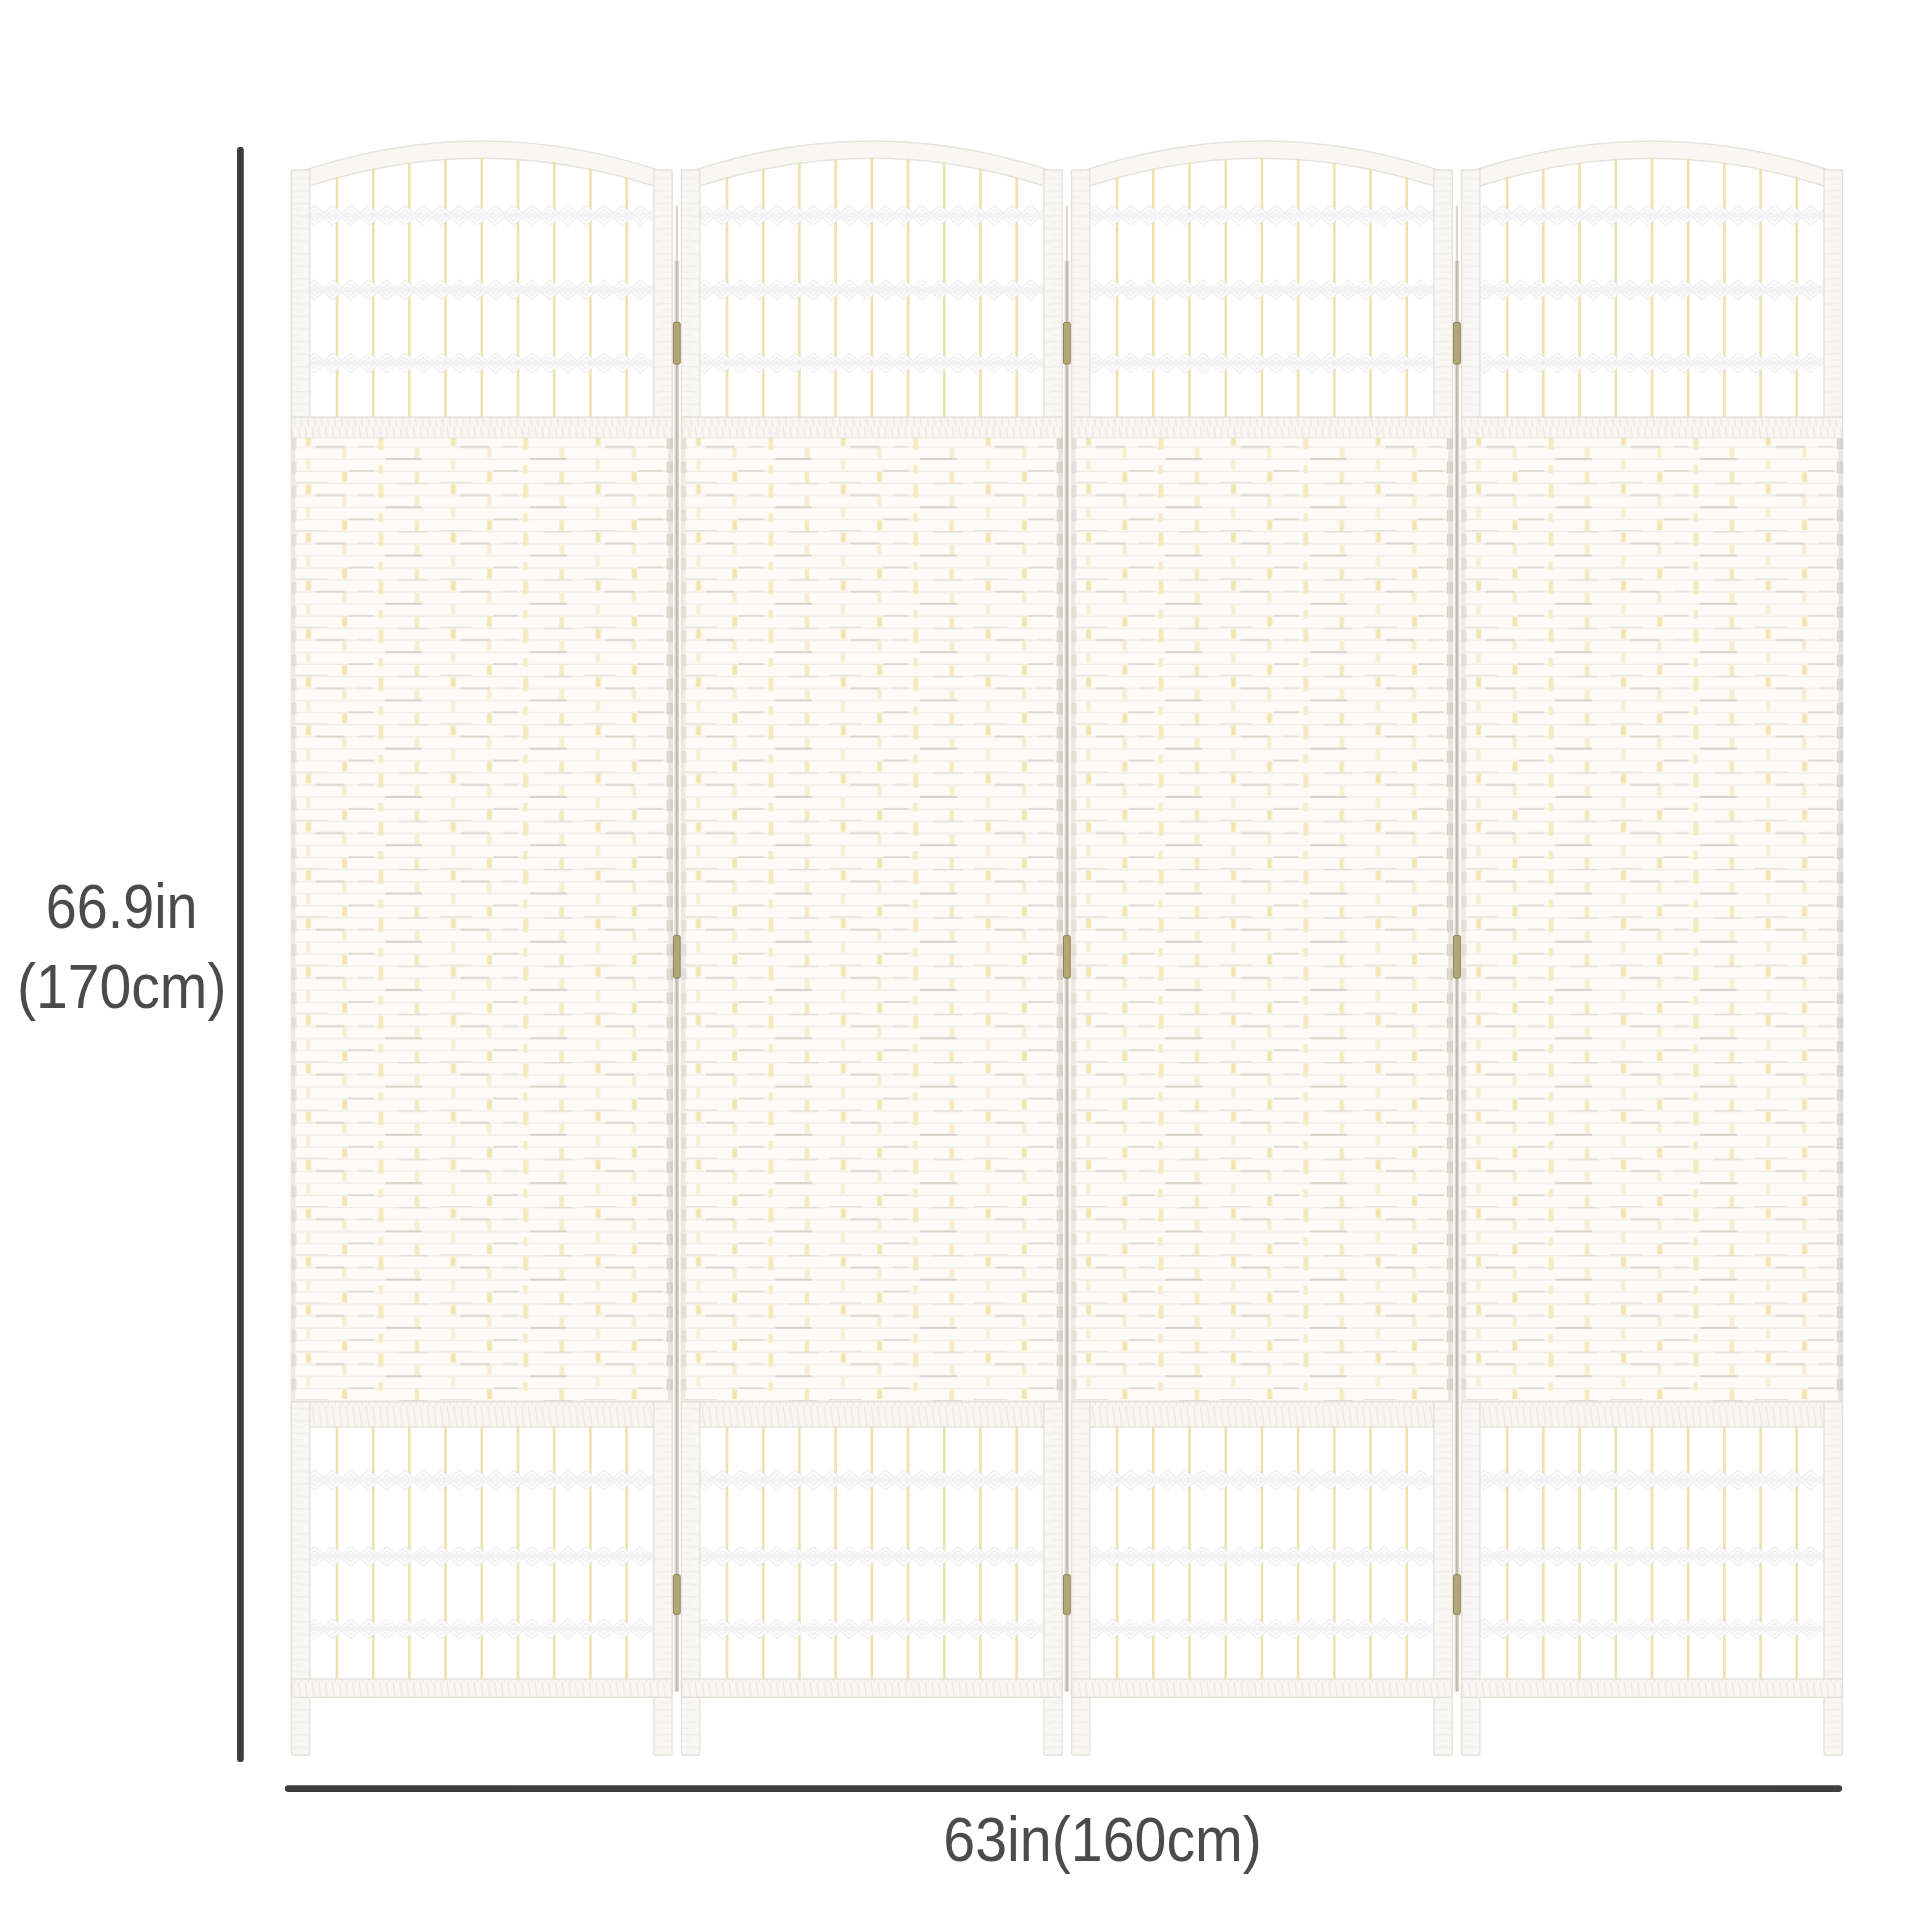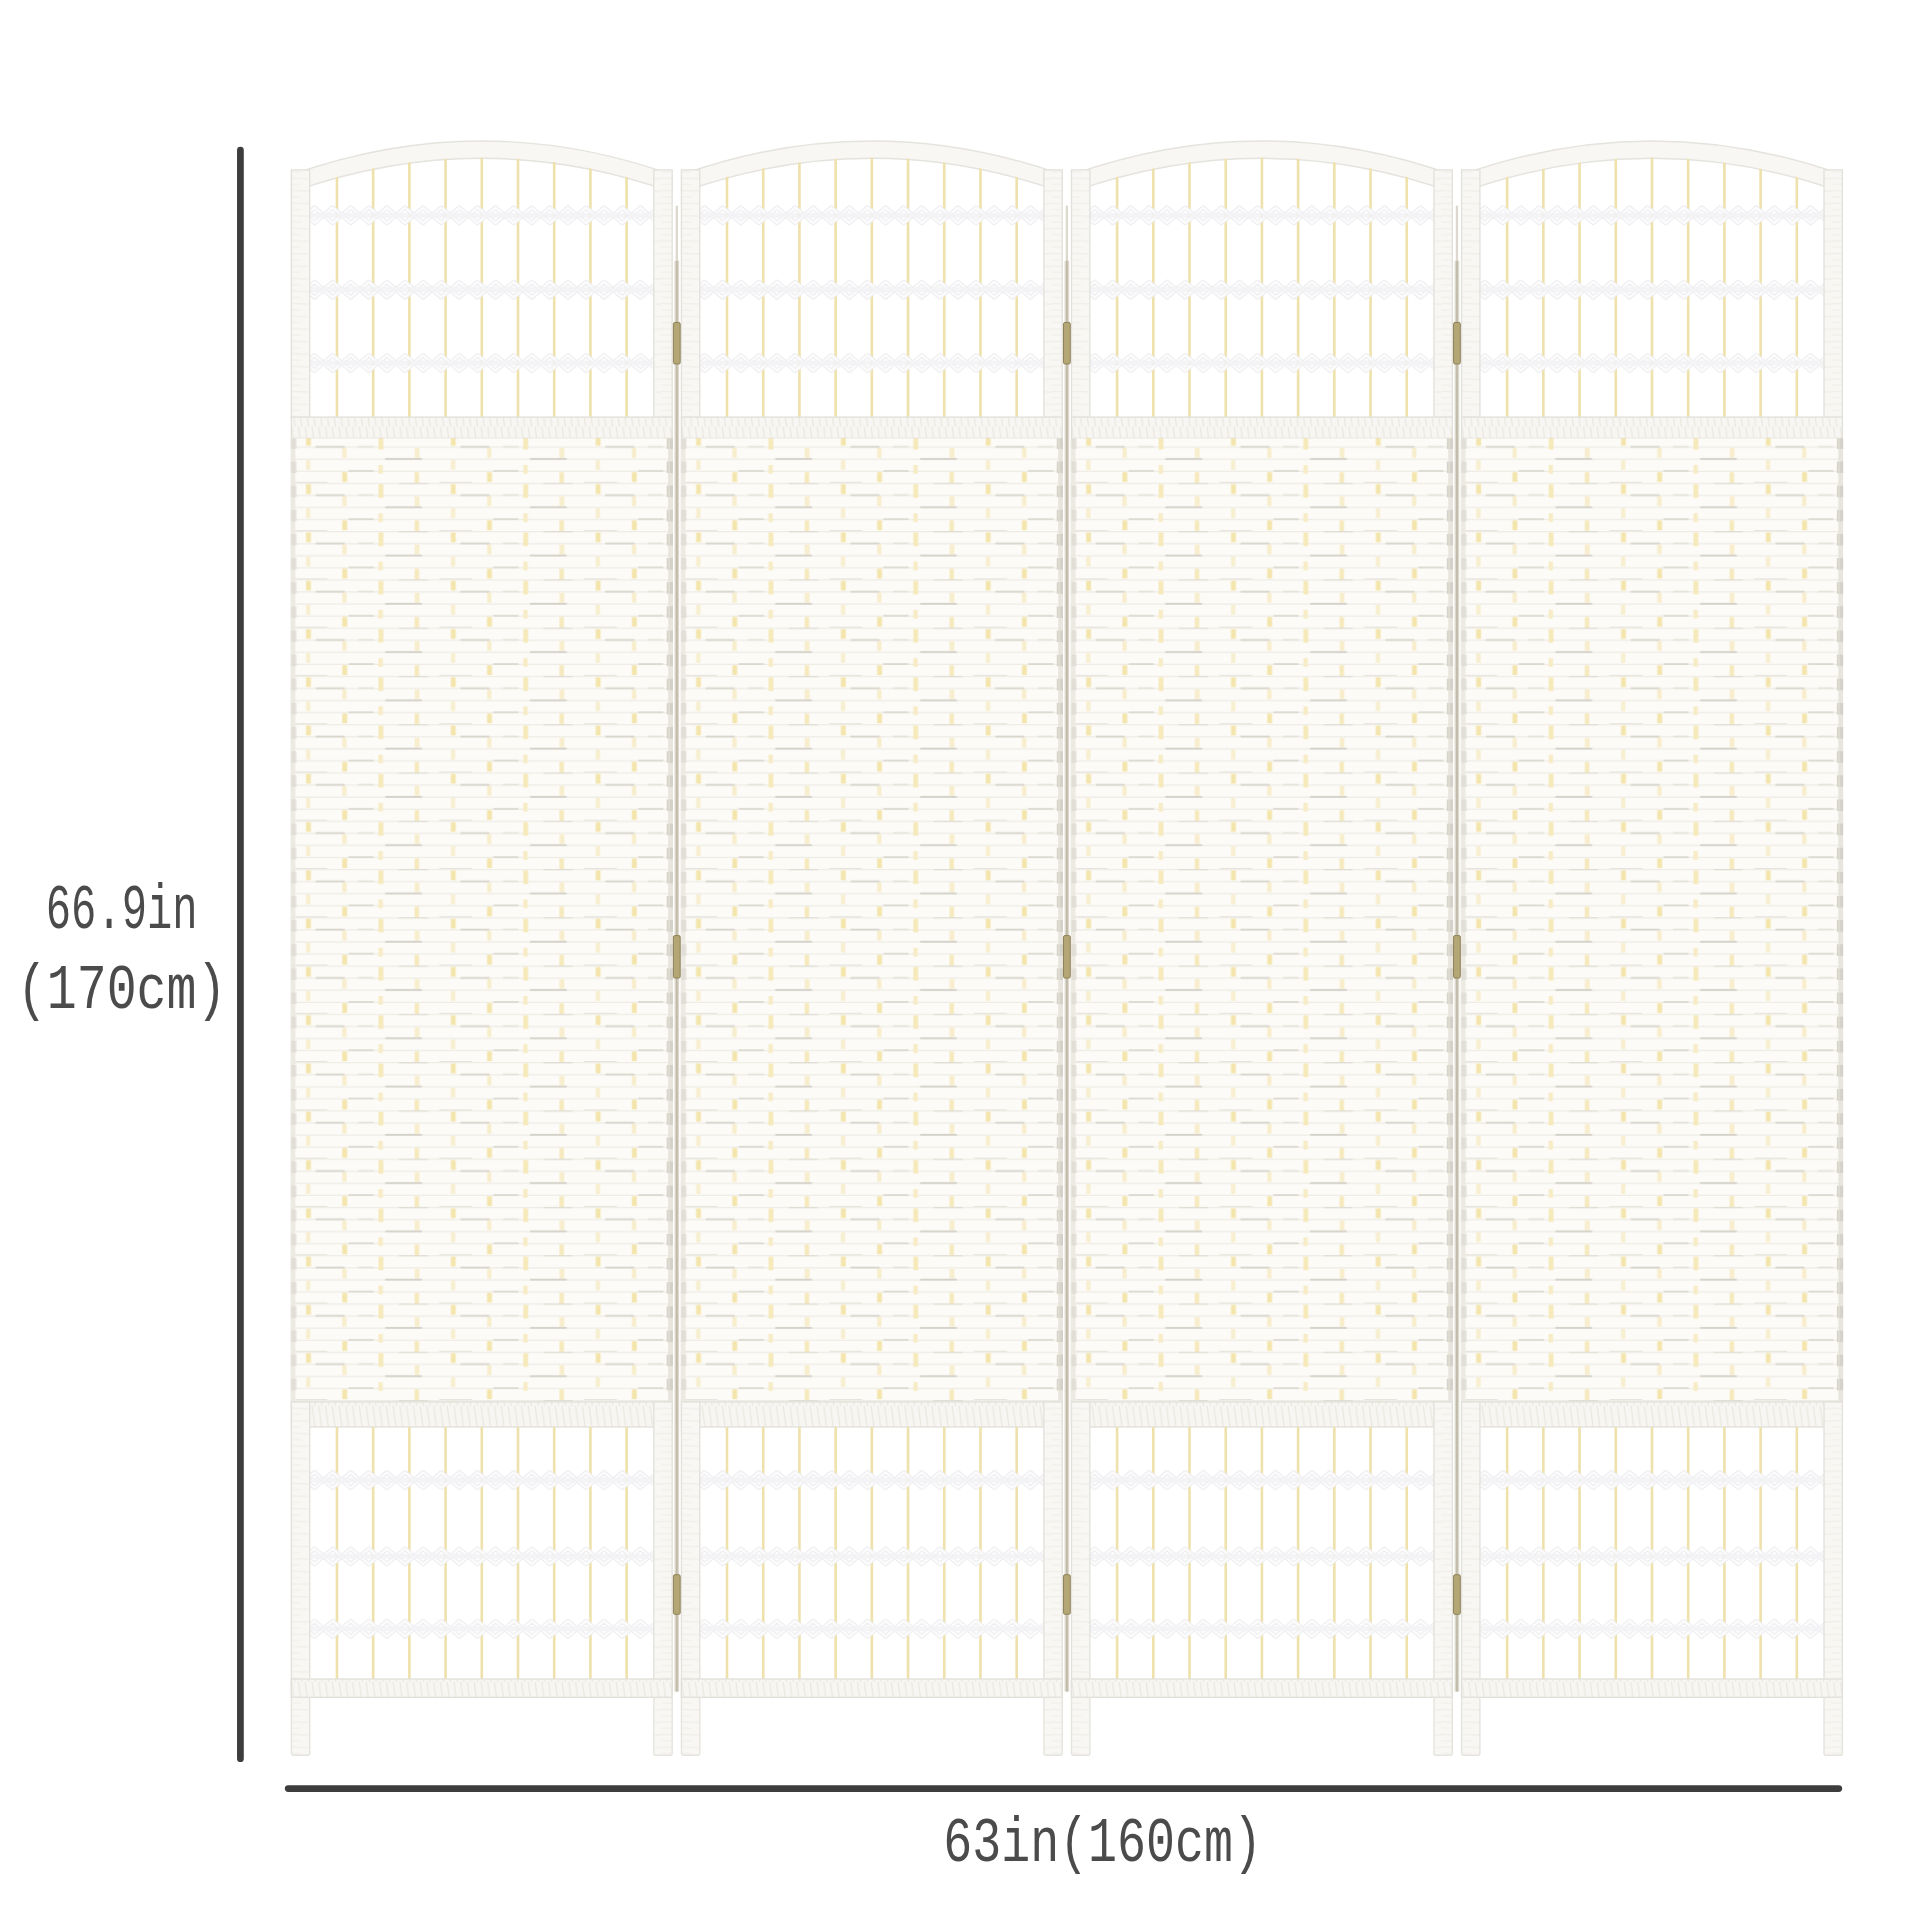--- a/index.html
+++ b/index.html
@@ -1,17 +1,17 @@
 <!DOCTYPE html>
 <html><head>
 <meta charset="utf-8">
 <style>
   html,body{margin:0;padding:0;background:#ffffff;}
   #page{width:1909px;height:1931px;position:relative;background:#ffffff;
-        font-family:Liberation Mono, monospace;text-align:center;}
+        font-family:Liberation Sans, sans-serif;text-align:center;}
 </style>
 </head>
 <body>
 <div id="page">
 <svg width="1931" height="1931" viewBox="0 0 2000 2000">
 <defs>
 
   <pattern id="weave" width="150" height="50" patternUnits="userSpaceOnUse">
     <rect width="150" height="50" fill="#fcfbf7"></rect>
     <path d="M0,0.7 H150 M0,13.2 H150 M0,25.7 H150 M0,38.2 H150" stroke="#eeece5" stroke-width="1.4" fill="none"></path>

